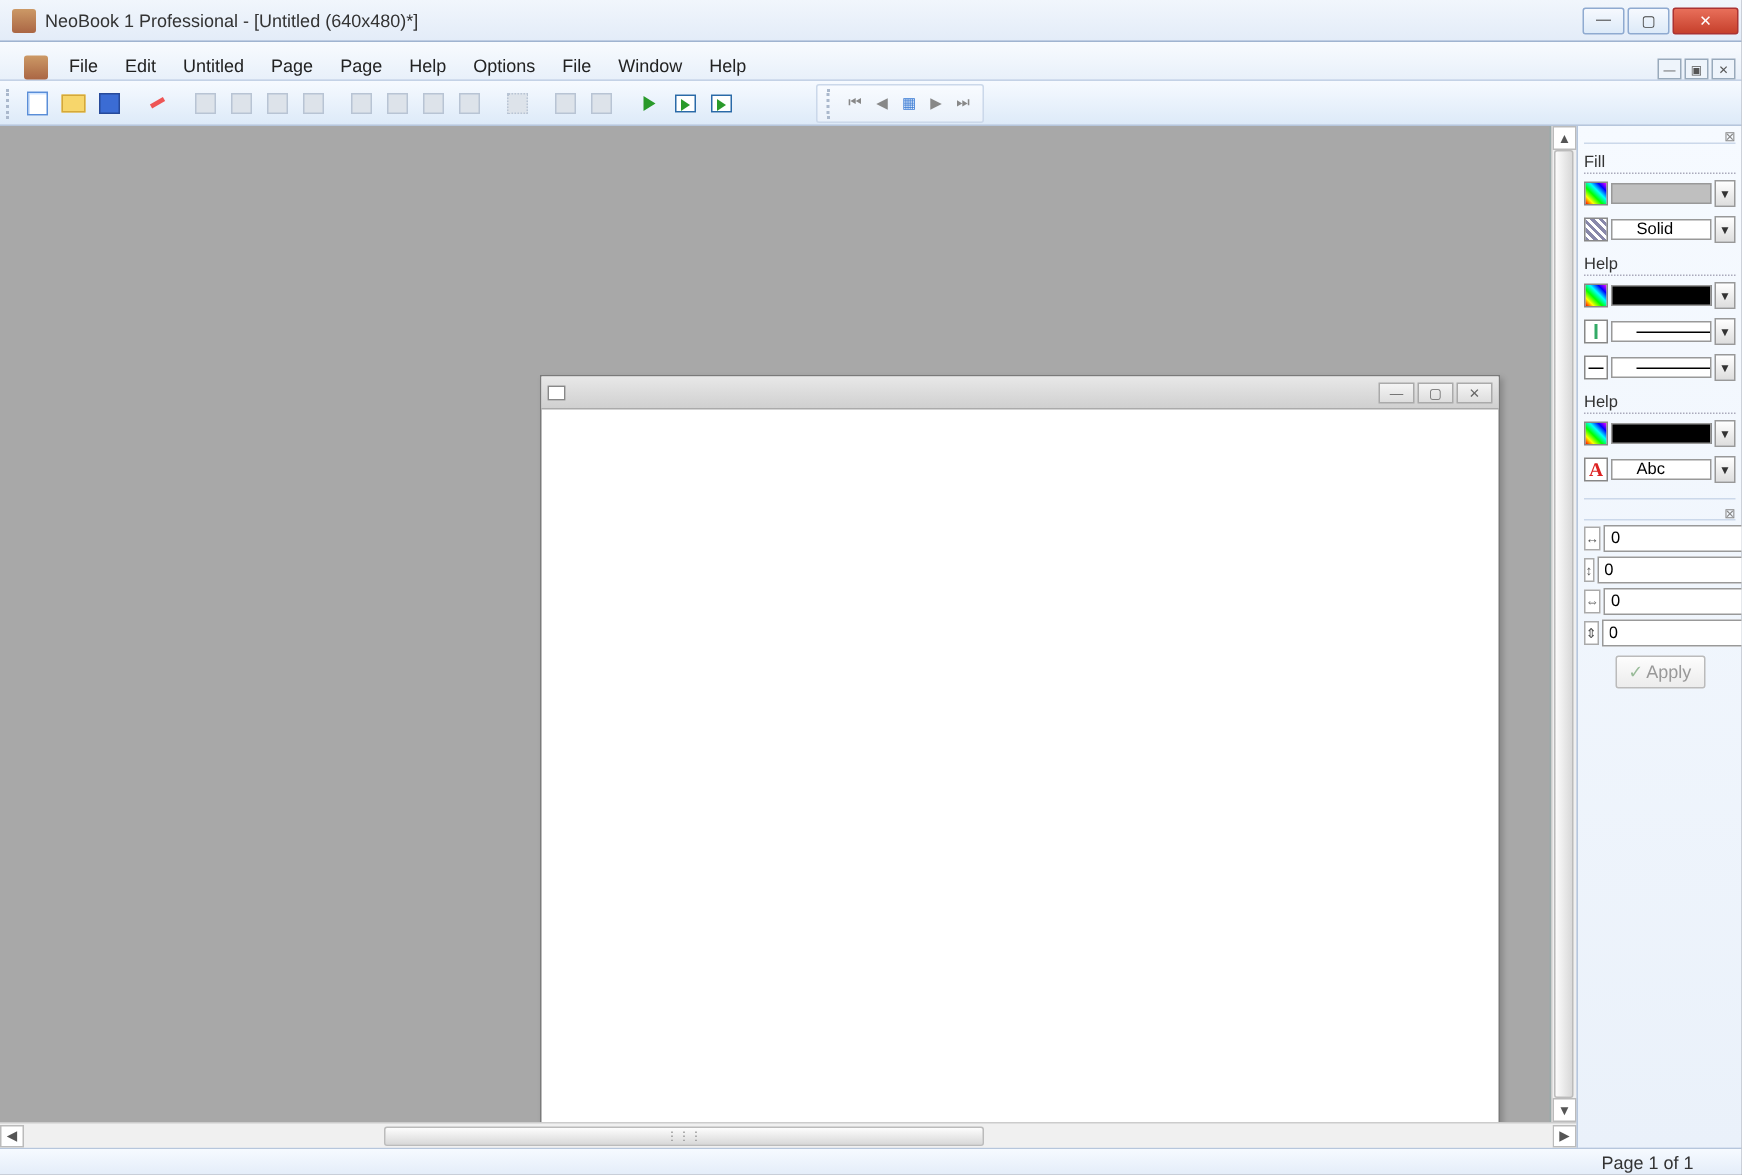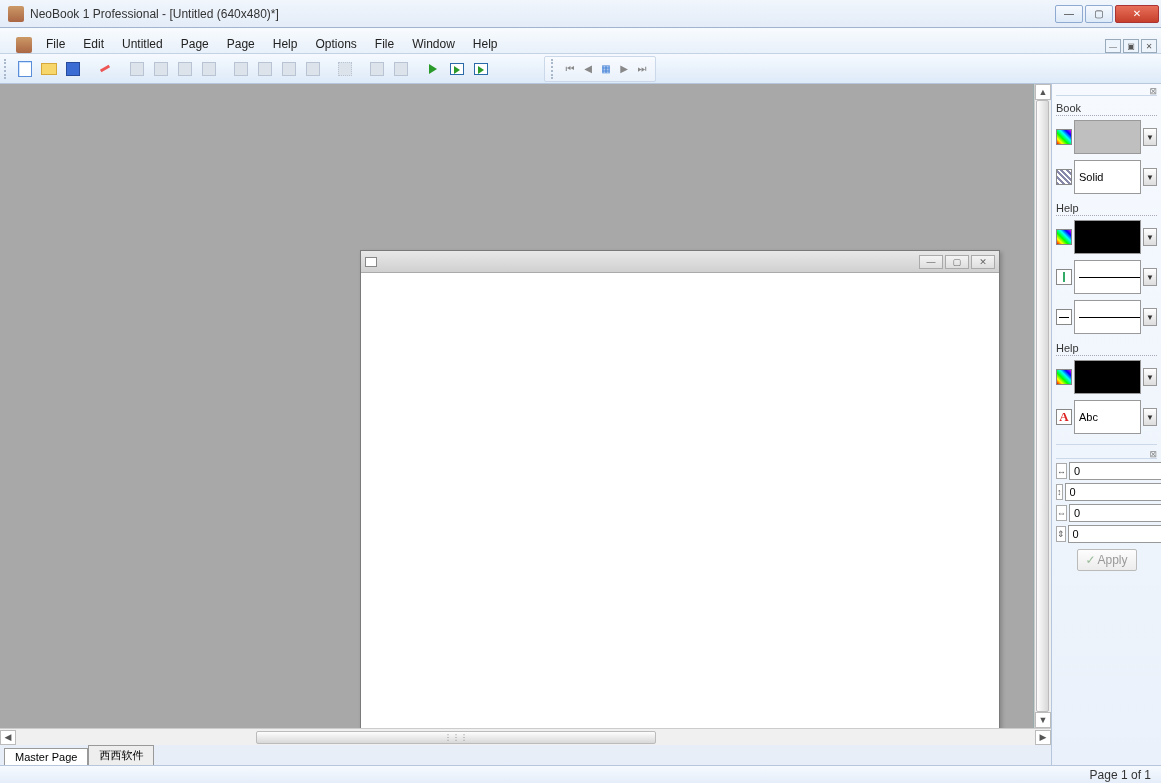--- a/index.html
+++ b/index.html
@@ -70,36 +70,36 @@
 .rightcol .panel-x { height: 10px; text-align: right; font-size: 9px; color: #888; border-bottom: 1px solid #cbd8ea; }
 .prop-row { display: flex; align-items: center; gap: 2px; margin: 2px 0; }
 .prop-row .swatch { width: 16px; height: 16px; border: 1px solid #888; }
 .swatch.rainbow { background: linear-gradient(45deg,#f00,#ff0,#0f0,#0ff,#00f,#f0f); }
 .swatch.hatch { background: repeating-linear-gradient(45deg,#88a,#88a 2px,#fff 2px,#fff 4px); }
 .swatch.line { background: #fff; position: relative; }
 .swatch.line::after { content:""; position:absolute; left:2px; right:2px; top:50%; height:1px; background:#000; }
 .swatch.fontA { background: #fff; color: #d22; font-weight: bold; font-family: serif; font-size: 13px; text-align: center; line-height: 14px; }
 .swatch.weight { background: #fff; display:flex; align-items:center; justify-content:center; }
 .swatch.weight::after { content:""; width:2px; height:10px; background:#3a6; }
-.prop-row .val { flex: 1; height: 34px; border: 1px solid #999; background: #fff; font-size: 11px; display: flex; align-items: center; padding-left: 4px; color: #000; }
+.prop-row .val { flex: 1; height: 14px; border: 1px solid #999; background: #fff; font-size: 11px; display: flex; align-items: center; padding-left: 16px; color: #000; }
 .prop-row .val.gray { background: #bfbfbf; }
 .prop-row .val.black { background: #000; }
 .prop-row .dd { width: 14px; height: 18px; border: 1px solid #999; background: linear-gradient(#fff,#ddd); font-size: 8px; display: flex; align-items: center; justify-content: center; color: #333; }
 
 .dimpanel { margin-top: 6px; border-top: 1px solid #cbd8ea; padding-top: 4px; }
 .dim-row { display: flex; align-items: center; gap: 2px; margin: 3px 0; }
 .dim-row .dicon2 { width: 16px; height: 16px; border: 1px solid #aaa; background: #fff; font-size: 9px; display: flex; align-items: center; justify-content: center; color: #555; }
 .dim-row input { flex: 1; height: 18px; border: 1px solid #999; padding-left: 4px; font-size: 11px; }
 .apply-btn { margin: 6px auto 2px; width: 60px; height: 22px; border: 1px solid #bbb; background: linear-gradient(#fdfdfd,#ececec); color: #999; font-size: 11px; display: flex; align-items: center; justify-content: center; gap: 2px; border-radius: 2px; }
 .apply-btn .chk { color: #9b9; }
 
 
 .statusbar { height: 18px; background: linear-gradient(#f6faff,#e4edf9); border-top: 1px solid #b6c6dc; display: flex; align-items: center; font-size: 11px; color: #333; }
 .statusbar .cell { flex: 1; }
-.statusbar .right { padding-right: 10px; }
+.statusbar .right { padding-right: 32px; }
 </style>
 </head>
 <body>
 
 <div class="titlebar">
   <div class="app-icon"></div>
   <div class="title">NeoBook 1 Professional - [Untitled (640x480)*]</div>
   <div class="winbtns">
     <div class="winbtn">—</div>
     <div class="winbtn">▢</div>
@@ -223,30 +223,26 @@
         <div class="arrow">▼</div>
       </div>
     </div>
     <div class="hscroll">
       <div class="arrow">◀</div>
       <div class="track">
           <div class="thumb">⋮⋮⋮</div>
         </div>
       <div class="arrow">▶</div>
     </div>
-    <div class="tabs-row">
-      <div class="tab">Master Page</div>
-      <div class="tab inactive">西西软件</div>
-    </div>
   </div>
 
   <div class="rightcol">
     <div class="panel-x">⊠</div>
 
-    <div class="panelhead">Book</div>
+    <div class="panelhead">Fill</div>
     <div class="prop-row">
       <div class="swatch rainbow"></div>
       <div class="val gray"></div>
       <div class="dd">▼</div>
     </div>
     <div class="prop-row">
       <div class="swatch hatch"></div>
       <div class="val">Solid</div>
       <div class="dd">▼</div>
     </div>

